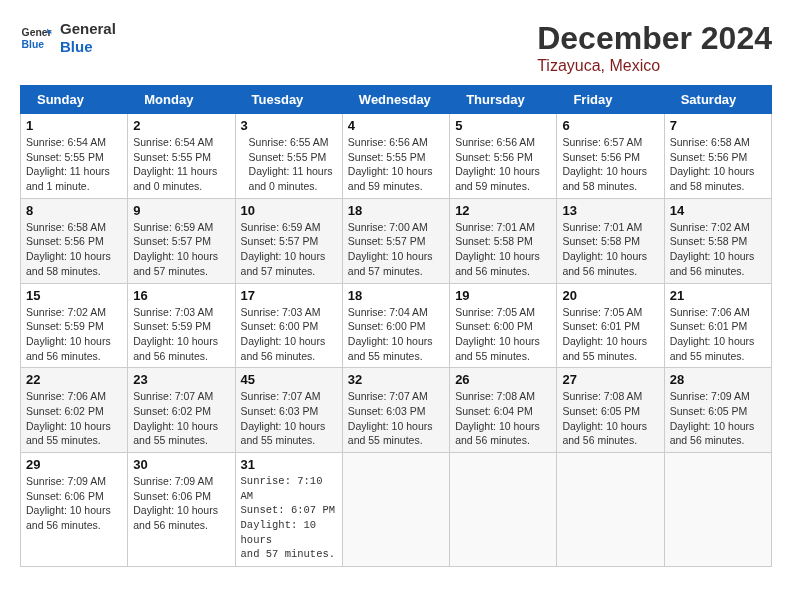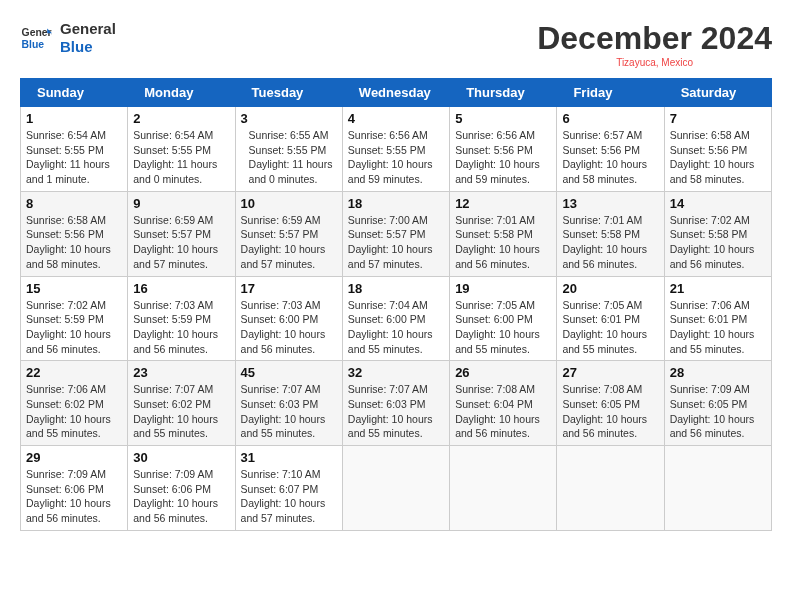--- a/index.html
+++ b/index.html
@@ -19,30 +19,30 @@
     .logo {
       display: flex;
       align-items: center;
       gap: 4px;
     }
     .logo-icon {
       width: 32px;
       height: 32px;
     }
     .title-area {
-      text-align: center;
+      text-align: left;
     }
     .month-title {
       font-size: 32px;
       font-weight: bold;
       color: #333;
     }
     .location {
-      font-size: 10px;
-      color: #ef4444;
+      font-size: 16px;
+      color: #7f1d1d;
     }
     table {
       width: 100%;
       border-collapse: collapse;
       font-size: 11px;
     }
     thead tr th {
       background-color: #1565C0;
       color: #fff;
       padding: 6px 16px;
@@ -325,21 +325,21 @@
         </td>
         <td>
           <div class="day-num">30</div>
           <div class="day-info" style="white-space: pre-line;">Sunrise: 7:09 AM
 Sunset: 6:06 PM
 Daylight: 10 hours
 and 56 minutes.</div>
         </td>
         <td>
           <div class="day-num">31</div>
-          <div class="day-info" style="white-space: pre-line;">Sunrise: 7:10 AM
+          <div class="day-info" style="white-space: pre-line; font-family: Liberation Mono, monospace;">Sunrise: 7:10 AM
 Sunset: 6:07 PM
 Daylight: 10 hours
 and 57 minutes.</div>
         </td>
         <td class="empty-cell"></td>
         <td class="empty-cell"></td>
         <td class="empty-cell"></td>
         <td class="empty-cell"></td>
       </tr>
     </tbody>

